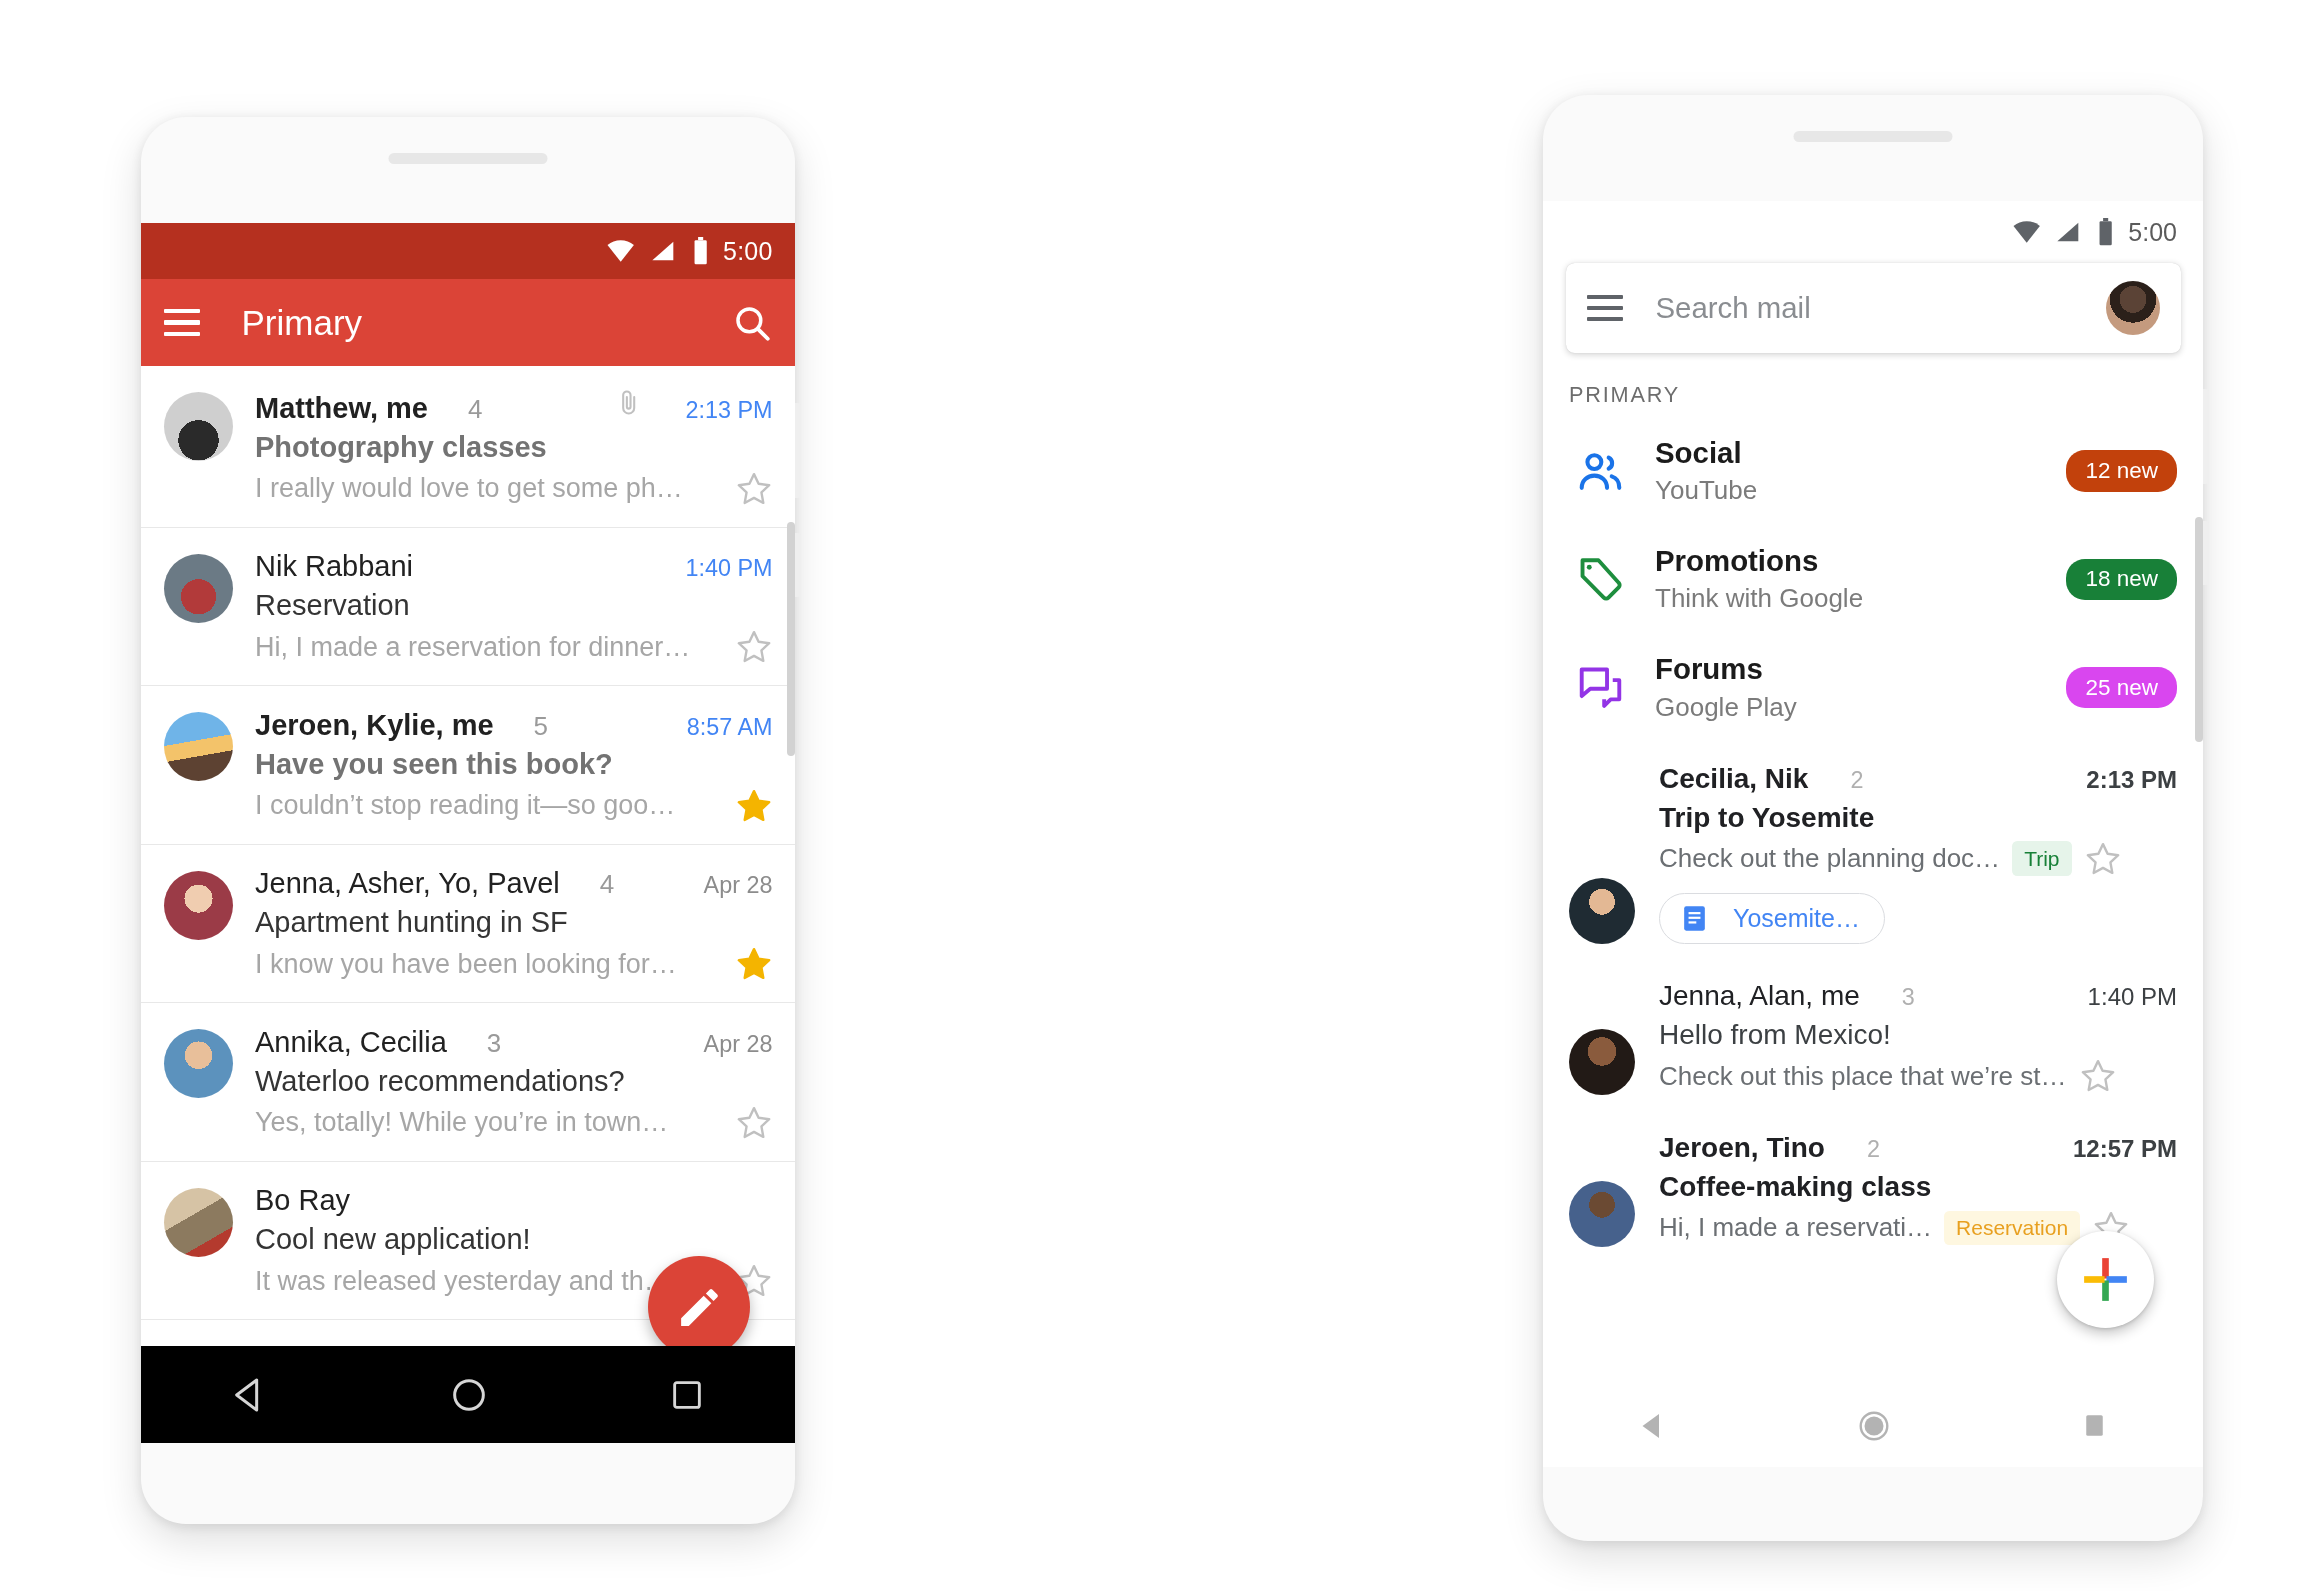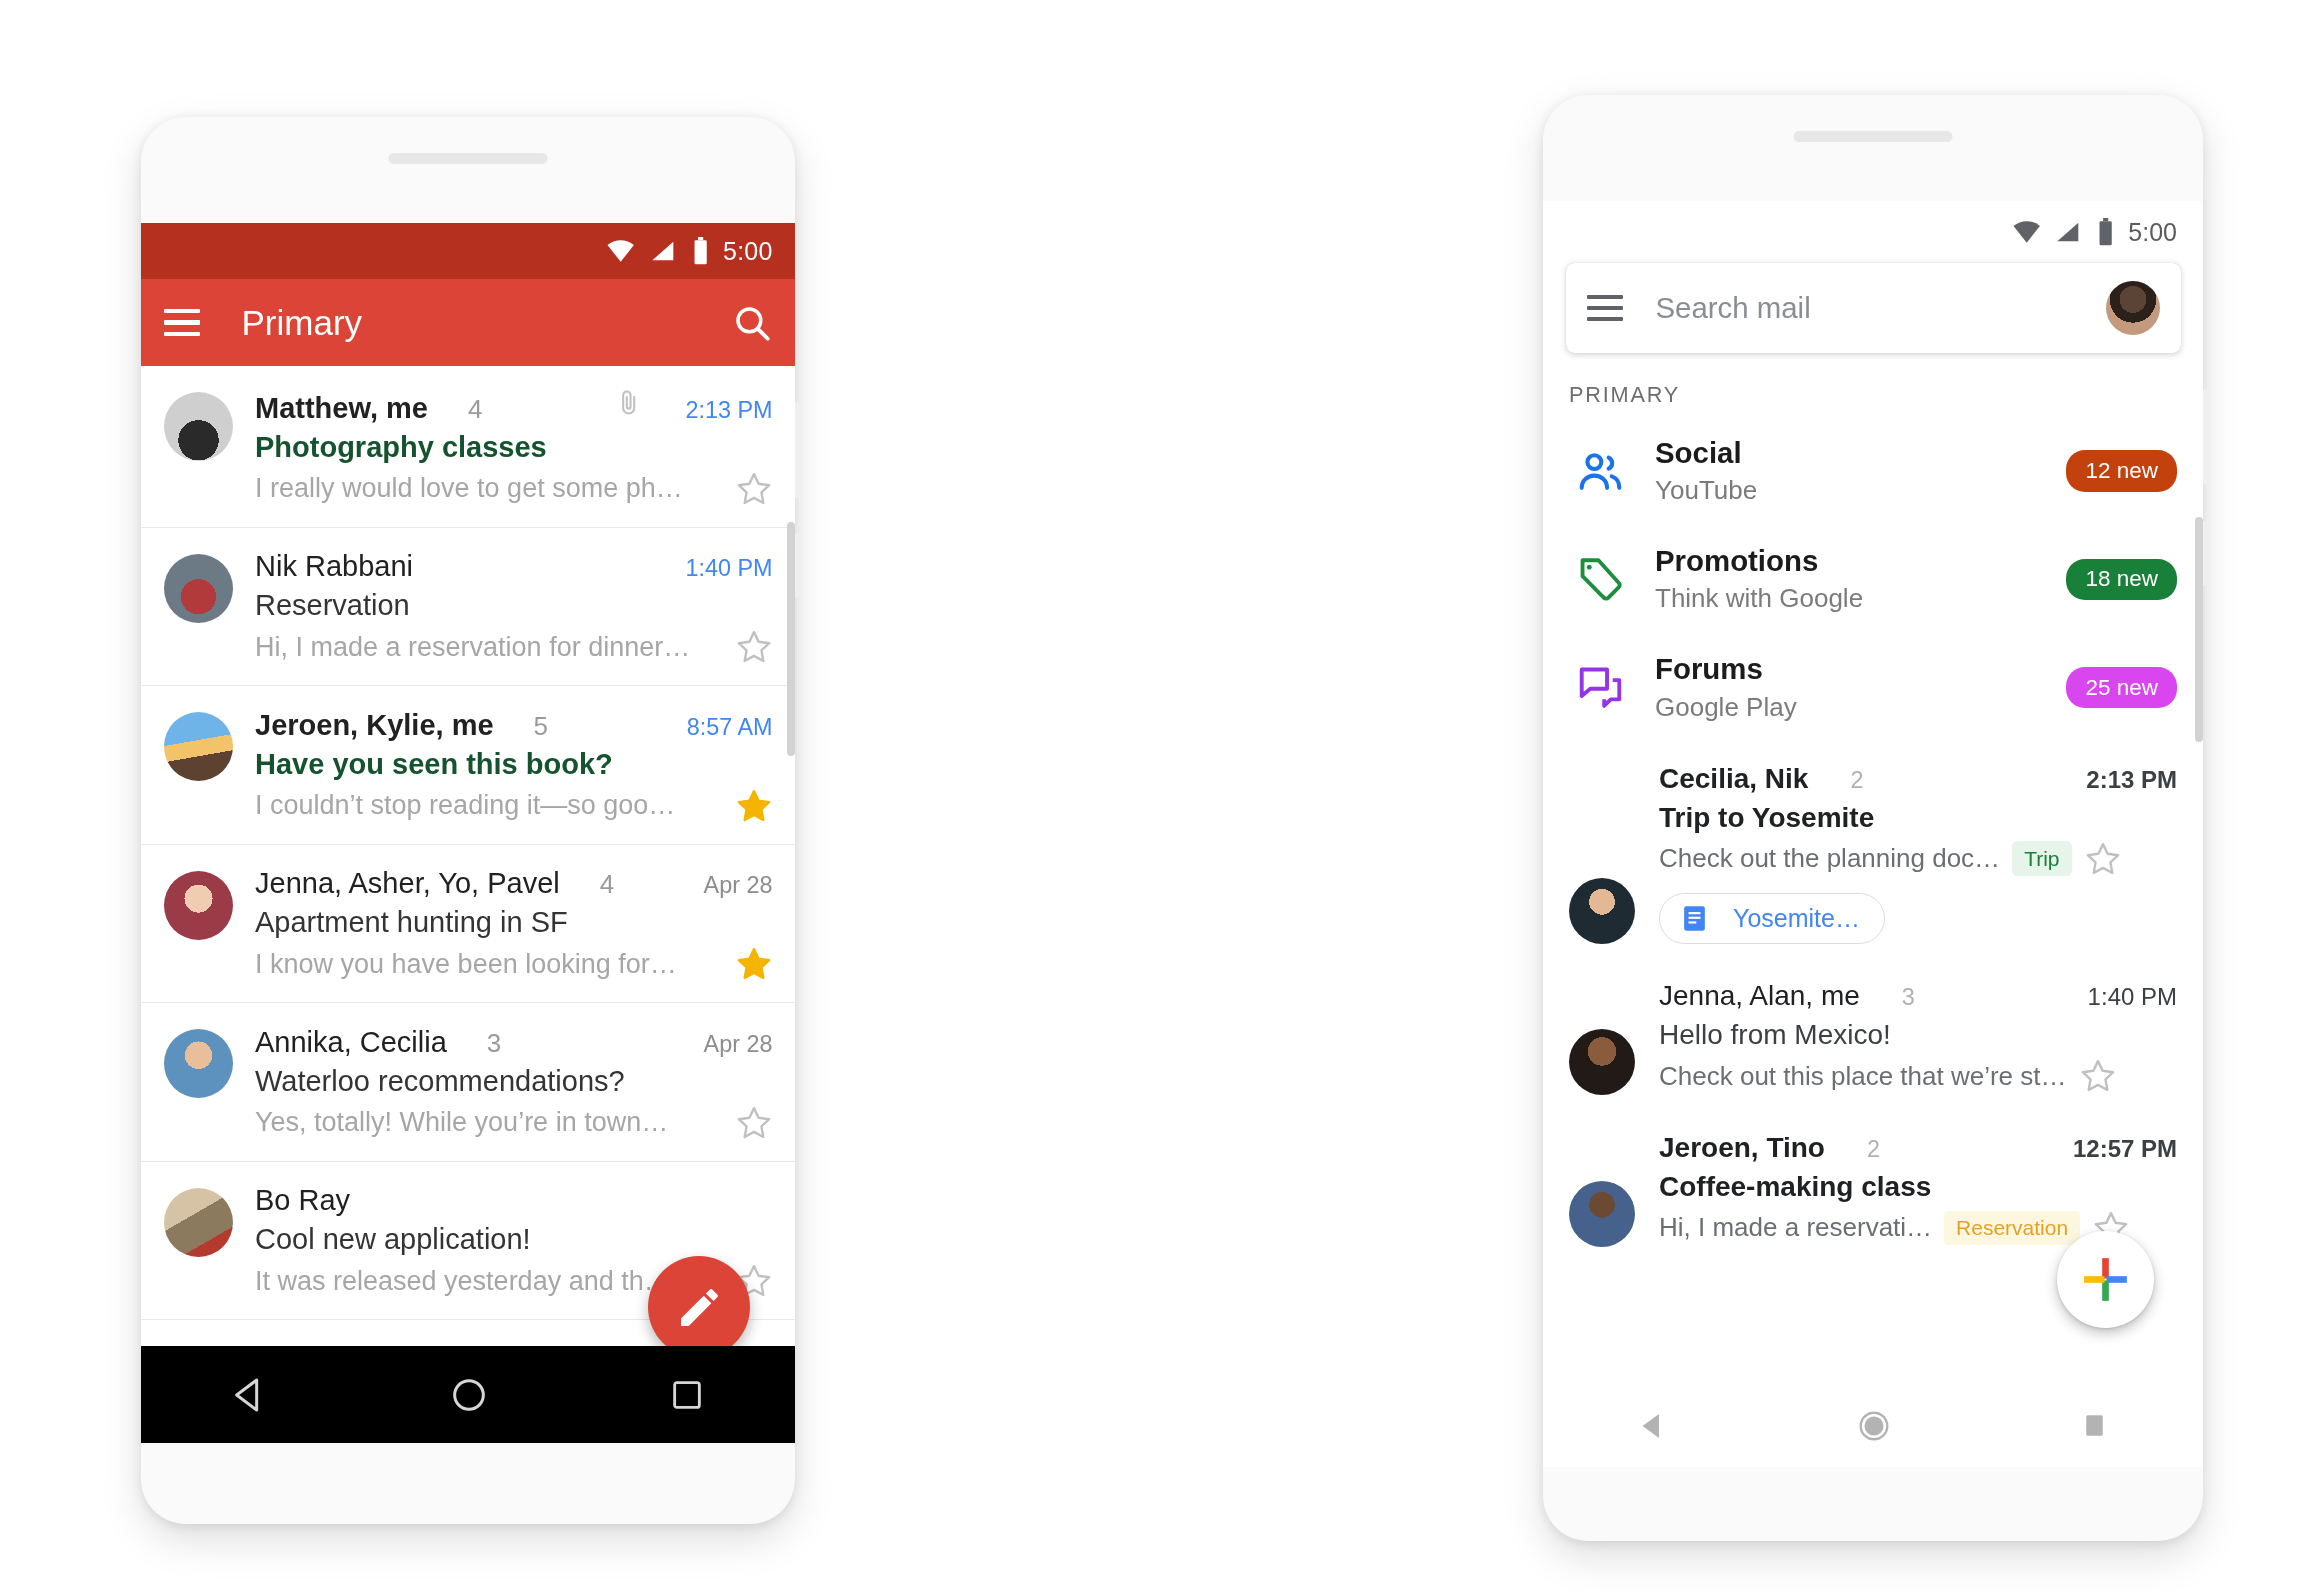--- a/index.html
+++ b/index.html
@@ -70,21 +70,21 @@
   .mail-body { flex: 1; min-width: 0; }
   .mail-line1 { display: flex; align-items: baseline; gap: 28px; }
   .sender { font-size: 29px; color: #212121; white-space: nowrap; }
   .sender.unread { font-weight: 700; }
   .count { font-size: 26px; color: #9a9a9a; margin-left: 12px; }
   .spacer { flex: 1; }
   .clip-icon { margin-right: 14px; opacity: .55; }
   .time-right { font-size: 23.4px; color: #4285f4; white-space: nowrap; }
   .time-right.old { color: #8c8c8c; }
   .subject { font-size: 29px; color: #343434; margin-top: 6px; white-space: nowrap; overflow: hidden; }
-  .subject.unread { font-weight: 700; color: #14532d; }
+  .subject.unread { font-weight: 700; color: #737373; }
   .snippet-line { display: flex; align-items: center; margin-top: 6px; }
   .snippet { font-size: 27px; color: #a6a6a6; white-space: nowrap; overflow: hidden; flex: 1; }
   .star { width: 38px; height: 38px; flex: 0 0 38px; margin-left: 12px; }
 
   .fab-left {
     position: absolute; right: 45px; bottom: 85px;
     width: 102px; height: 102px; border-radius: 50%;
     background: #db4437;
     box-shadow: 0 6px 14px rgba(0,0,0,0.28);
     display: flex; align-items: center; justify-content: center;

